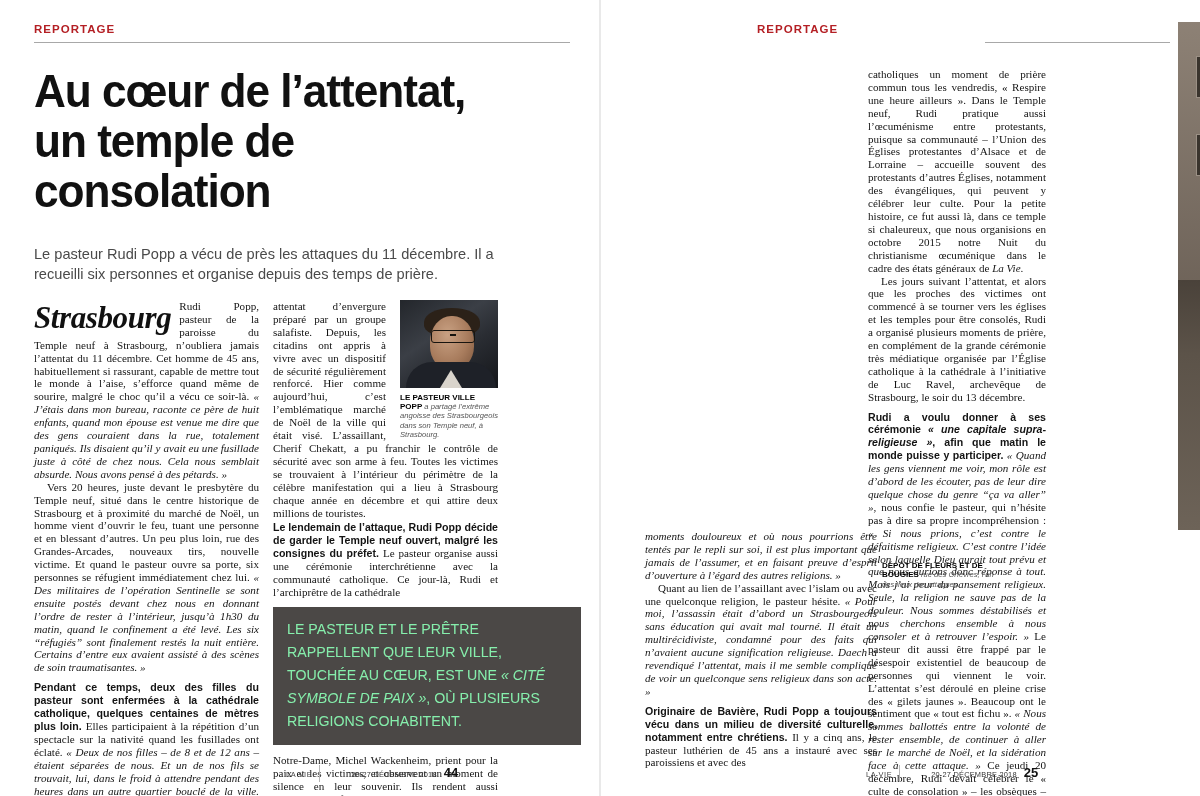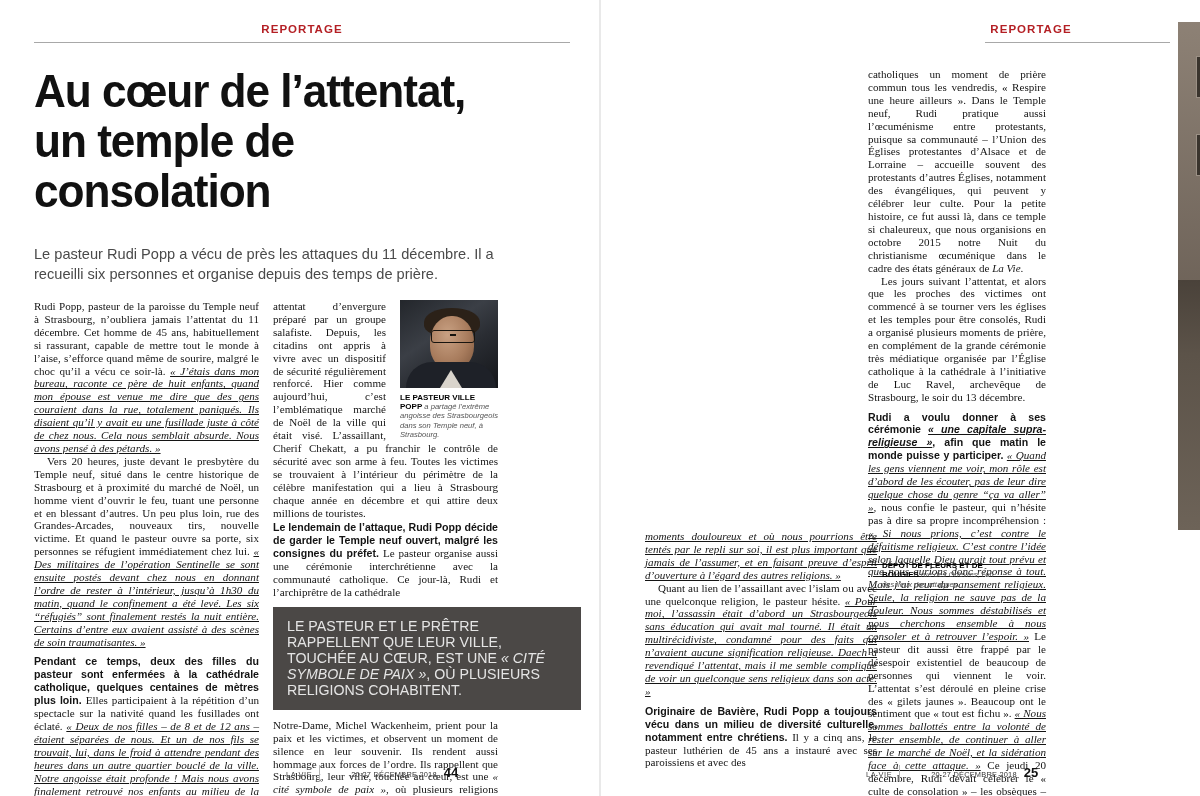--- a/index.html
+++ b/index.html
@@ -13,21 +13,21 @@
   .spread{position:absolute;inset:0;display:flex;}
   .page{position:relative;height:796px;background:#fff;box-sizing:border-box;}
   .page-left{width:600px;padding:22px 30px 0 34px;}
   .page-right{width:600px;padding:22px 30px 0 22px;}
 
   
   .kicker-wrap{position:relative;height:30px;}
   .kicker{
     font-family:"Liberation Sans",sans-serif;
     font-weight:bold;font-size:11.5px;letter-spacing:.09em;
-    color:#b41f24;text-align:center;line-height:14px;
+    color:#b41f24;line-height:14px;
   }
   .rule-top{border-top:1.6px solid #a8a8a8;margin-top:6px;}
 
   
   .headline{
     font-family:"Liberation Sans",sans-serif;
     font-weight:bold;
     font-size:47px;
     line-height:50px;
     letter-spacing:-1.1px;
@@ -54,21 +54,21 @@
   
   .cols{display:flex;gap:14px;margin-top:16px;}
   .col{width:225px;}
   p.body{
     font-size:11.1px;line-height:12.9px;text-align:justify;
     margin:0;color:#141414;
     hyphens:auto;
   }
   p.body + p.body{text-indent:13px;}
   .lead-in{font-weight:bold;font-family:"Liberation Sans",sans-serif;font-size:10.6px;}
-  .ital{font-style:italic;text-decoration:underline;}
+  .ital{font-style:italic;}
 
   
   .portrait-block{width:98px;margin-left:14px;float:right;}
   .portrait{
     width:98px;height:88px;
     background:linear-gradient(145deg,#23262b 0%,#3b3f46 38%,#2a2d33 60%,#14161a 100%);
     position:relative;overflow:hidden;
   }
   .p-face{
     position:absolute;left:30px;top:16px;width:44px;height:54px;border-radius:48% 48% 44% 44%;
@@ -93,23 +93,23 @@
   }
   .caption{
     font-family:"Liberation Sans",sans-serif;
     font-size:7.6px;line-height:9.2px;color:#333;margin-top:5px;
   }
   .caption b{font-size:8px;color:#000;}
   .caption i{font-style:italic;color:#555;margin-top:22px;}
 
   
   .pullquote{
-    background:#4b4846;color:#e5e5e5;
-    font-family:"Liberation Sans",sans-serif;
-    font-size:14.2px;line-height:16px;
+    background:#4b4846;color:#86efac;
+    font-family:"Liberation Sans",sans-serif;
+    font-size:14.2px;line-height:23px;
     padding:11px 12px 12px 14px;
     margin-top:8px;
     width:308px;
     box-sizing:border-box;
   }
   .pullquote i{font-style:italic;}
 
   
   .photo-main{
     position:absolute;left:578px;top:22px;width:400px;height:508px;
@@ -162,20 +162,21 @@
     <h1 class="headline">
       <span>Au cœur de l’attentat,</span><br>
       <span>un temple de consolation</span>
     </h1>
 
     <div class="standfirst">Le pasteur Rudi Popp a vécu de près les attaques du 11 décembre. Il a recueilli six personnes et organise depuis des temps de prière.</div>
 
     <div class="cols">
 
       <div class="col">
+        <div class="dateline">Strasbourg</div>
         <p class="body">
           <span>Rudi Popp, pasteur de la paroisse du Temple neuf à Strasbourg, n’oubliera jamais l’attentat du 11 décembre. Cet homme de 45 ans, habituellement si rassurant, capable de mettre tout le monde à l’aise, s’efforce quand même de sourire, malgré le choc qu’il a vécu ce soir-là. </span><span class="ital">« J’étais dans mon bureau, raconte ce père de huit enfants, quand mon épouse est venue me dire que des gens couraient dans la rue, totalement paniqués. Ils disaient qu’il y avait eu une fusillade juste à côté de chez nous. Cela nous semblait absurde. Nous avons pensé à des pétards. »</span>
         </p>
         <p class="body">
           <span>Vers 20 heures, juste devant le presbytère du Temple neuf, situé dans le centre historique de Strasbourg et à proximité du marché de Noël, un homme vient d’ouvrir le feu, tuant une personne et en blessant d’autres. Un peu plus loin, rue des Grandes-Arcades, nouveaux tirs, nouvelle victime. Et quand le pasteur ouvre sa porte, six personnes se réfugient immédiatement chez lui. </span><span class="ital">« Des militaires de l’opération Sentinelle se sont ensuite postés devant chez nous en donnant l’ordre de rester à l’intérieur, jusqu’à 1h30 du matin, quand le confinement a été levé. Les six “réfugiés” sont finalement restés la nuit entière. Certains d’entre eux avaient assisté à des scènes de soin traumatisantes. »</span>
         </p>
         <p class="body" style="text-indent:0;margin-top:7px;">
           <span class="lead-in">Pendant ce temps, deux des filles du pasteur sont enfermées à la cathédrale catholique, quelques centaines de mètres plus loin.</span><span> Elles participaient à la répétition d’un spectacle sur la nativité quand les fusillades ont éclaté. </span><span class="ital">« Deux de nos filles – de 8 et de 12 ans – étaient séparées de nous. Et un de nos fils se trouvait, lui, dans le froid à attendre pendant des heures dans un autre quartier bouclé de la ville. Notre angoisse était profonde ! Mais nous avons finalement retrouvé nos enfants au milieu de la nuit. »</span>
         </p>
 

